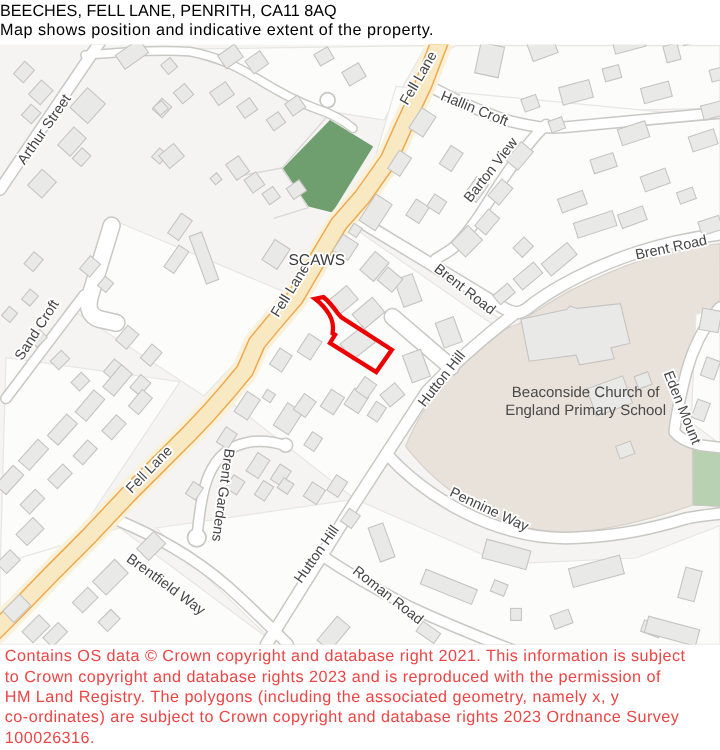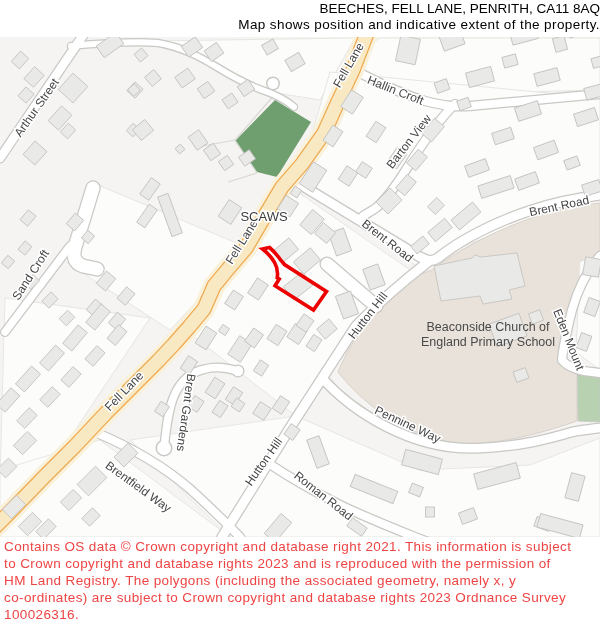--- a/index.html
+++ b/index.html
@@ -1,17 +1,17 @@
 <!DOCTYPE html>
 <html><head>
 <meta charset="utf-8">
 <style>
 html,body{margin:0;padding:0;width:600px;height:625px;background:#ffffff;overflow:hidden}
 body{font-family:"Liberation Sans",sans-serif}
-#title{position:absolute;top:0;left:0;width:600px;text-align:right;font-size:13.5px;color:#000;line-height:16.3px;padding-top:1px}
+#title{position:absolute;top:0;left:0;width:600px;text-align:left;font-size:13.5px;color:#000;line-height:16.3px;padding-top:1px}
 #title .l2{letter-spacing:0.4px}
 #footer{position:absolute;top:538px;left:4px;width:596px;font-size:13.5px;color:#ef4444;line-height:17.1px;letter-spacing:0.38px}
 #map{position:absolute;top:37px;left:0}
 </style>
 </head>
 <body>
 
 <div id="title">BEECHES, FELL LANE, PENRITH, CA11 8AQ<br><span class="l2">Map shows position and indicative extent of the property.</span></div>
 
 <svg id="map" width="600" height="500" viewBox="0 37 600 500">

